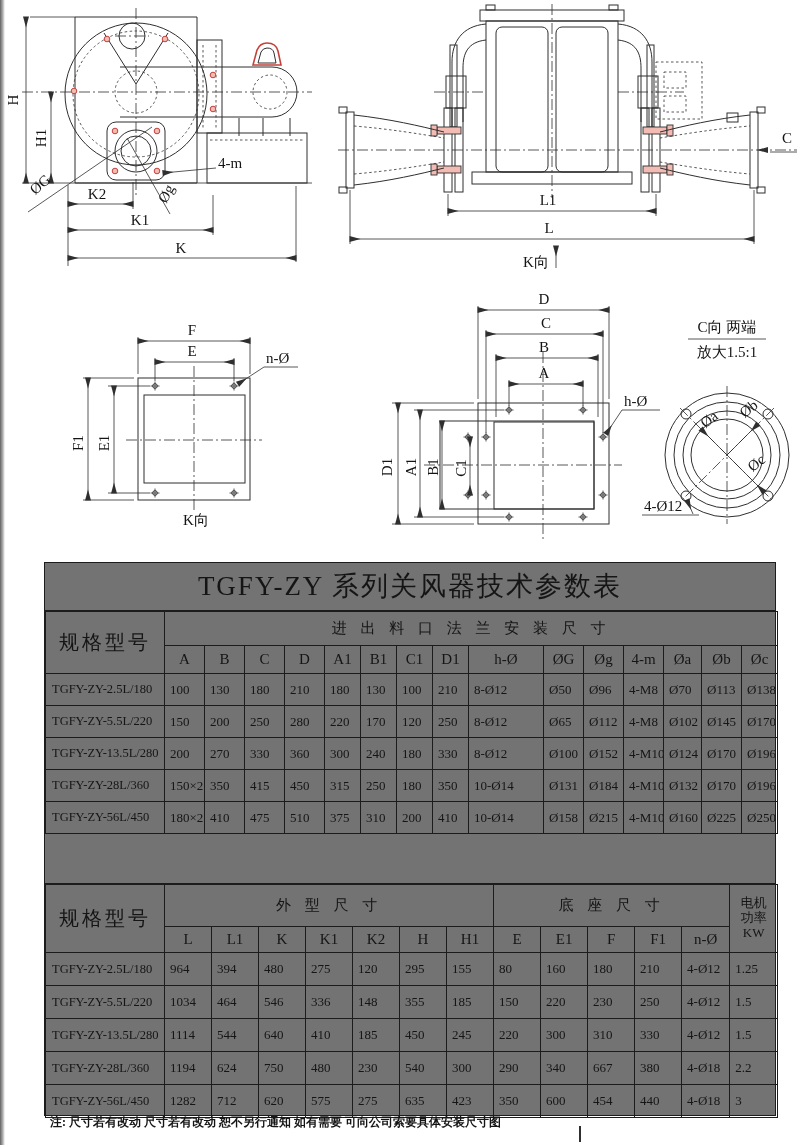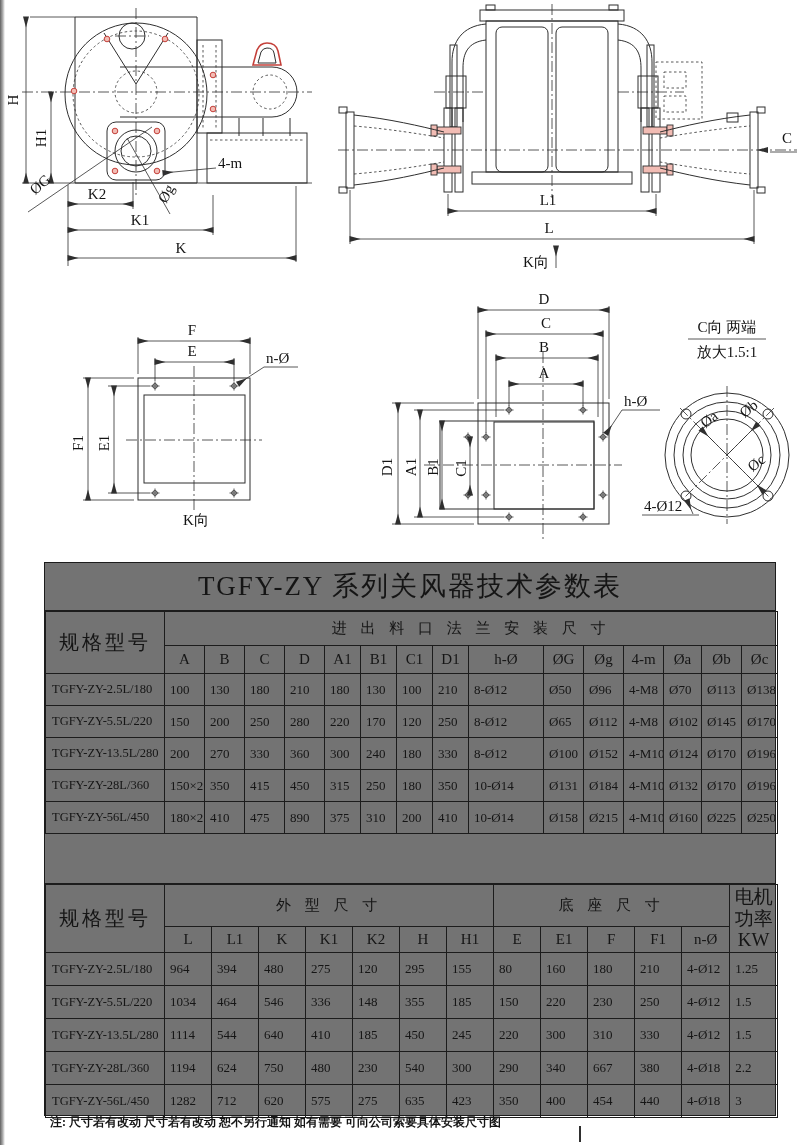--- a/index.html
+++ b/index.html
@@ -30,21 +30,21 @@
     letter-spacing:2px;border-bottom:1px solid var(--border);}
   table{border-collapse:collapse;table-layout:fixed;width:100%;padding-left:37px;}
   th,td{border:1px solid var(--border);font-weight:normal;overflow:hidden;
     white-space:nowrap;font-size:13px;padding:0 0 0 5px;text-align:left;}
   thead th{text-align:center;padding:0;}
   .ghdr th{font-size:15px;letter-spacing:5px;}
   .chdr th{font-size:15px;letter-spacing:0;}
   .t1 .ghdr{height:34px;} .t1 .chdr{height:28px;} .t1 tbody tr{height:32px;}
   .t2 .ghdr{height:42px;} .t2 .chdr{height:26px;} .t2 tbody tr{height:33px;}
   th.spec{font-size:20px;letter-spacing:3px;}
-  th.motor{font-size:19px;letter-spacing:0;line-height:1.15;text-align:center;}
+  th.motor{font-size:13px;letter-spacing:0;line-height:1.15;text-align:center;}
   th.motor span{display:block;}
   td.model{font-size:12.5px;padding-left:6px;font-family:Liberation Serif, serif;}
   .gap{height:49px;border-bottom:1px solid var(--border);}
   #note{position:absolute;left:50px;top:1114px;width:720px;font-size:12px;font-weight:bold;}
   #center-tick{position:absolute;left:579px;top:1126px;width:2px;height:16px;background:var(--line);}
 </style>
 </head>
 <body>
 
 <div class="scan-edge"></div>
@@ -428,21 +428,21 @@
           <td>4-M10</td>
           <td>Ø132</td>
           <td>Ø170</td>
           <td>Ø196</td>
         </tr>
         <tr>
           <td class="model">TGFY-ZY-56L/450</td>
           <td>180×2</td>
           <td>410</td>
           <td>475</td>
-          <td>890</td>
+          <td>510</td>
           <td>375</td>
           <td>310</td>
           <td>200</td>
           <td>410</td>
           <td>10-Ø14</td>
           <td>Ø158</td>
           <td>Ø215</td>
           <td>4-M10</td>
           <td>Ø160</td>
           <td>Ø225</td>
@@ -564,21 +564,21 @@
         <tr>
           <td class="model">TGFY-ZY-56L/450</td>
           <td>1282</td>
           <td>712</td>
           <td>620</td>
           <td>575</td>
           <td>275</td>
           <td>635</td>
           <td>423</td>
           <td>350</td>
-          <td>400</td>
+          <td>600</td>
           <td>454</td>
           <td>440</td>
           <td>4-Ø18</td>
           <td>3</td>
         </tr>
       </tbody>
   </table>
 </div>
 
 <div id="note">注: 尺寸若有改动 尺寸若有改动 恕不另行通知 如有需要 可向公司索要具体安装尺寸图</div>

